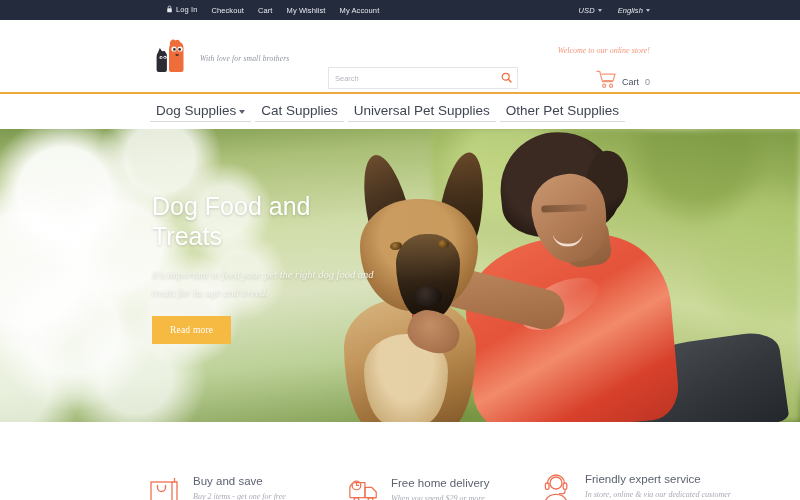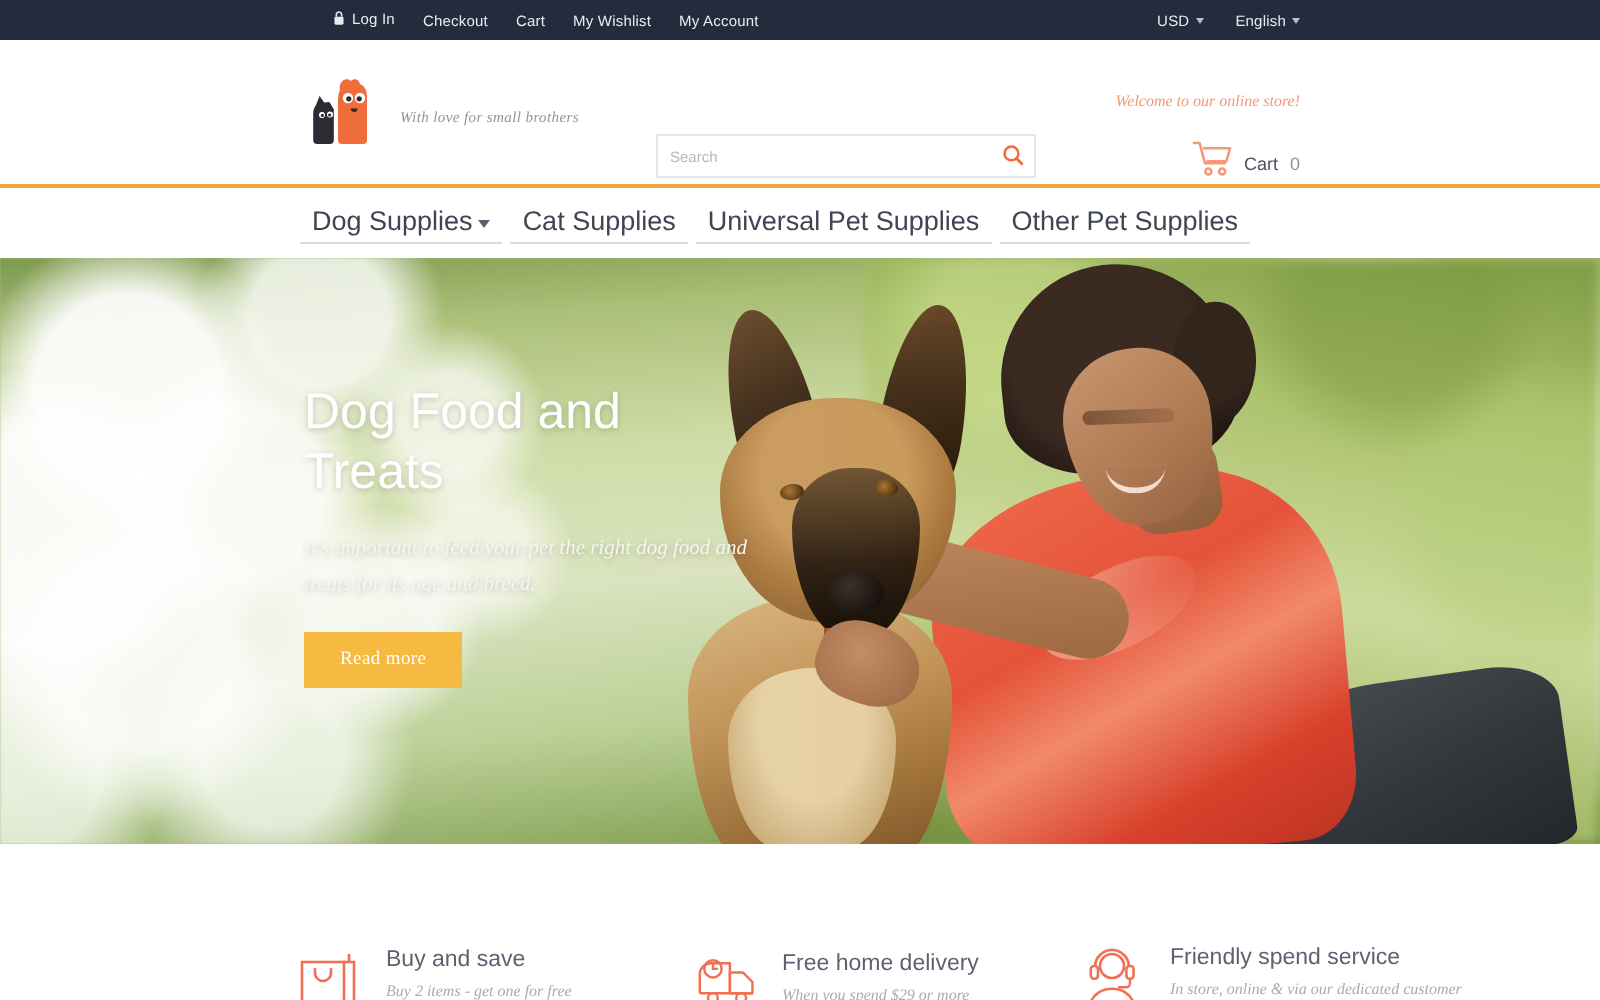--- a/index.html
+++ b/index.html
@@ -20,21 +20,21 @@
     padding-left: 16px;
   }
   .topbar-inner {
     width: 800px;
     padding: 0 150px;
     display: flex;
     align-items: center;
     justify-content: space-between;
   }
   .topbar-left { display: flex; align-items: center; gap: 14px; }
-  .topbar-right { display: flex; align-items: center; gap: 16px; }
+  .topbar-right { display: flex; align-items: center; gap: 16px; font-style: italic; }
   .tb-link {
     color: #e8eaef;
     font-size: 7.5px;
     letter-spacing: .1px;
     text-decoration: none;
     white-space: nowrap;
     cursor: pointer;
   }
   .lock-icon { display: inline-block; vertical-align: -1px; margin-right: 3px; }
   .caret {
@@ -592,18 +592,18 @@
       <svg width="30" height="32" viewBox="0 0 30 32">
         <circle cx="14" cy="10" r="6" fill="none" stroke="#ef7153" stroke-width="1.3"></circle>
         <path d="M5.5 10.5a8.5 8.5 0 0 1 17 0" fill="none" stroke="#ef7153" stroke-width="1.3"></path>
         <rect x="3.4" y="10" width="3.6" height="6.4" rx="1.6" fill="none" stroke="#ef7153" stroke-width="1.3"></rect>
         <rect x="21.2" y="10" width="3.6" height="6.4" rx="1.6" fill="none" stroke="#ef7153" stroke-width="1.3"></rect>
         <path d="M23 16.4v2.2a2 2 0 0 1 -2 2h-4" fill="none" stroke="#ef7153" stroke-width="1.2"></path>
         <path d="M3 29c1.6 -5 6 -7.6 11 -7.6S23.4 24 25 29" fill="none" stroke="#ef7153" stroke-width="1.3" stroke-linecap="round"></path>
       </svg>
     </span>
     <span>
-      <div class="feature-title">Friendly spend service</div>
+      <div class="feature-title">Friendly expert service</div>
       <div class="feature-sub">In store, online &amp; via our dedicated customer care team</div>
     </span>
   </div>
 
 </section>
 
 </body></html>

